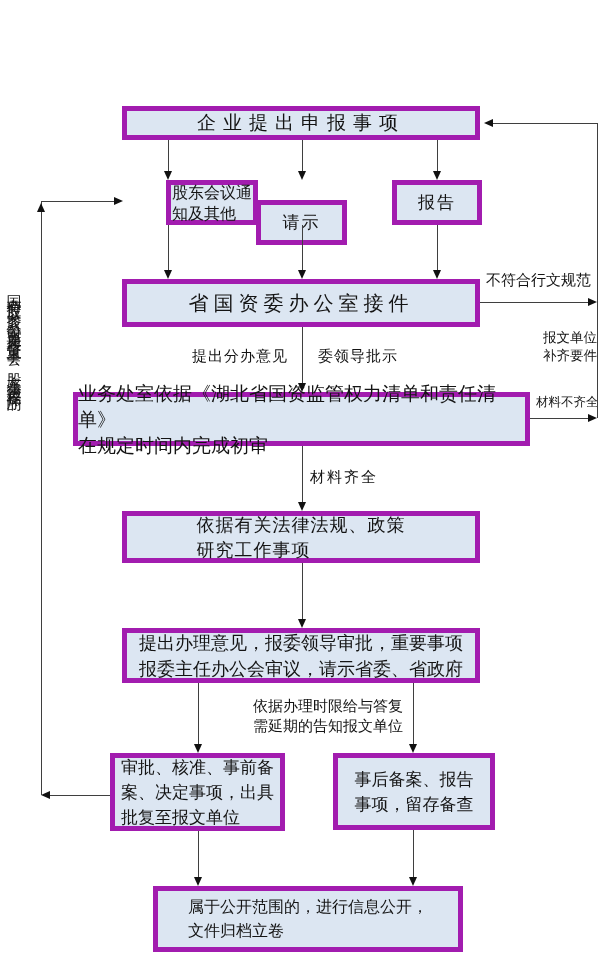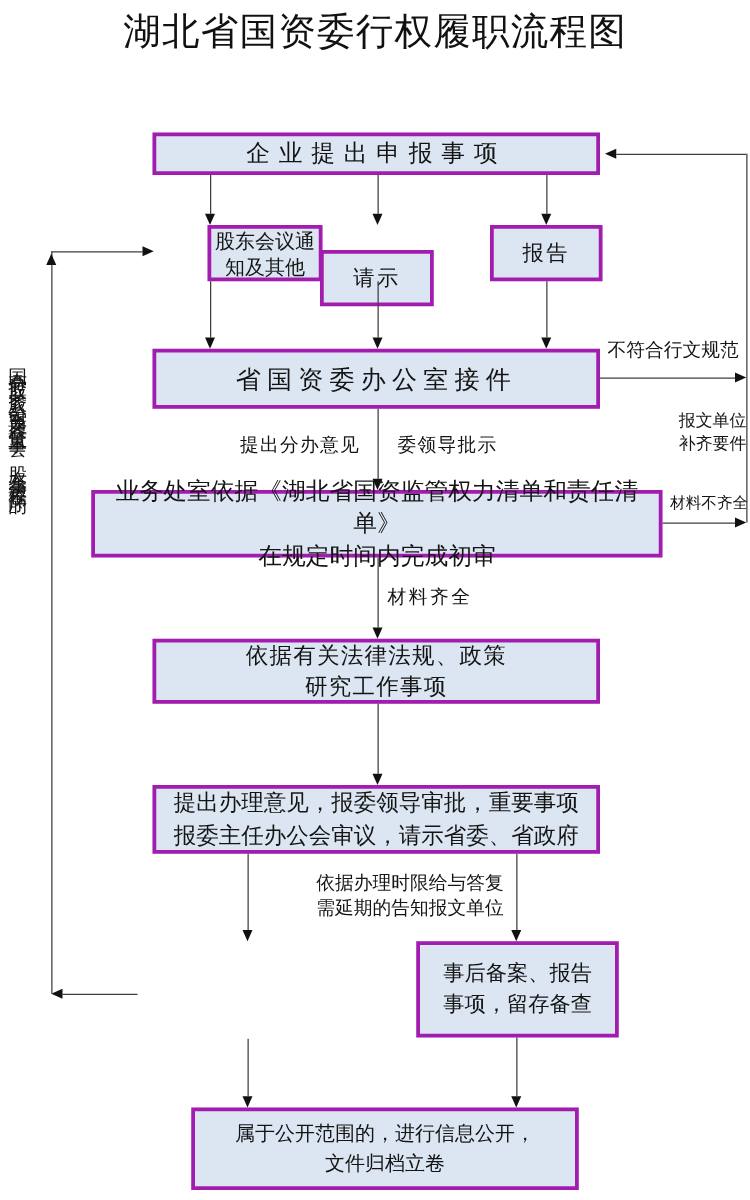--- a/index.html
+++ b/index.html
@@ -7,23 +7,23 @@
     width:600px;height:960px;background:#ffffff;position:relative;overflow:hidden;
     font-family:"DejaVu Serif","Liberation Serif",serif;color:#1a1a1a;
   }
   #stage{position:absolute;left:0;top:0;width:600px;height:960px;}
   .title{
     position:absolute;left:0;top:5px;width:600px;text-align:center;
     font-size:30px;letter-spacing:1px;color:#111;
   }
   .box{
     position:absolute;box-sizing:border-box;
-    background:#dce6f2;border:3px solid #a21caf;
+    background:#dce6f2;border:5px solid #a21caf;
     display:flex;align-items:center;justify-content:center;
-    text-align:center;white-space:pre-line;color:#141414;
+    white-space:pre-line;color:#141414;
   }
   .lbl{position:absolute;white-space:pre-line;color:#141414;}
   .ln{position:absolute;background:#3f3f3f;}
   .ah{position:absolute;width:0;height:0;}
   .ah-down{border-left:4px solid transparent;border-right:4px solid transparent;border-top:9px solid #111;}
   .ah-up{border-left:4px solid transparent;border-right:4px solid transparent;border-bottom:9px solid #111;}
   .ah-left{border-top:4px solid transparent;border-bottom:4px solid transparent;border-right:9px solid #111;}
   .ah-right{border-top:4px solid transparent;border-bottom:4px solid transparent;border-left:9px solid #111;}
 
   #b-declare{left:122px;top:106px;width:358px;height:34px;font-size:19px;letter-spacing:7px;}
@@ -48,34 +48,36 @@
   #side-note{
     left:4px;top:283px;height:462px;font-size:15px;letter-spacing:3.5px;
     writing-mode:vertical-rl;
   }
 </style>
 </head>
 <body>
 
 <div id="stage">
 
-  <div class="title">湖北省国资委行权履职流程图</div>
 
   <div class="box" id="b-declare">企业提出申报事项</div>
   <div class="box" id="b-shareholder">股东会议通
 知及其他</div>
   <div class="box" id="b-request">请示</div>
   <div class="box" id="b-office">省国资委办公室接件</div>
   <div class="box" id="b-report">报告</div>
   <div class="box" id="b-review">业务处室依据《湖北省国资监管权力清单和责任清单》
 在规定时间内完成初审</div>
   <div class="box" id="b-research">依据有关法律法规、政策
 研究工作事项</div>
   <div class="box" id="b-opinion">提出办理意见，报委领导审批，重要事项
 报委主任办公会审议，请示省委、省政府</div>
+  <div class="box" id="b-approve">审批、核准、事前备
+案、决定事项，出具
+批复至报文单位</div>
   <div class="box" id="b-record">事后备案、报告
 事项，留存备查</div>
   <div class="box" id="b-publish">属于公开范围的，进行信息公开，
 文件归档立卷</div>
 
   <div class="lbl" id="l-fenban">提出分办意见</div>
   <div class="lbl" id="l-pishi">委领导批示</div>
   <div class="lbl" id="l-nonstd">不符合行文规范</div>
   <div class="lbl" id="l-supplement">报文单位
 补齐要件</div>

